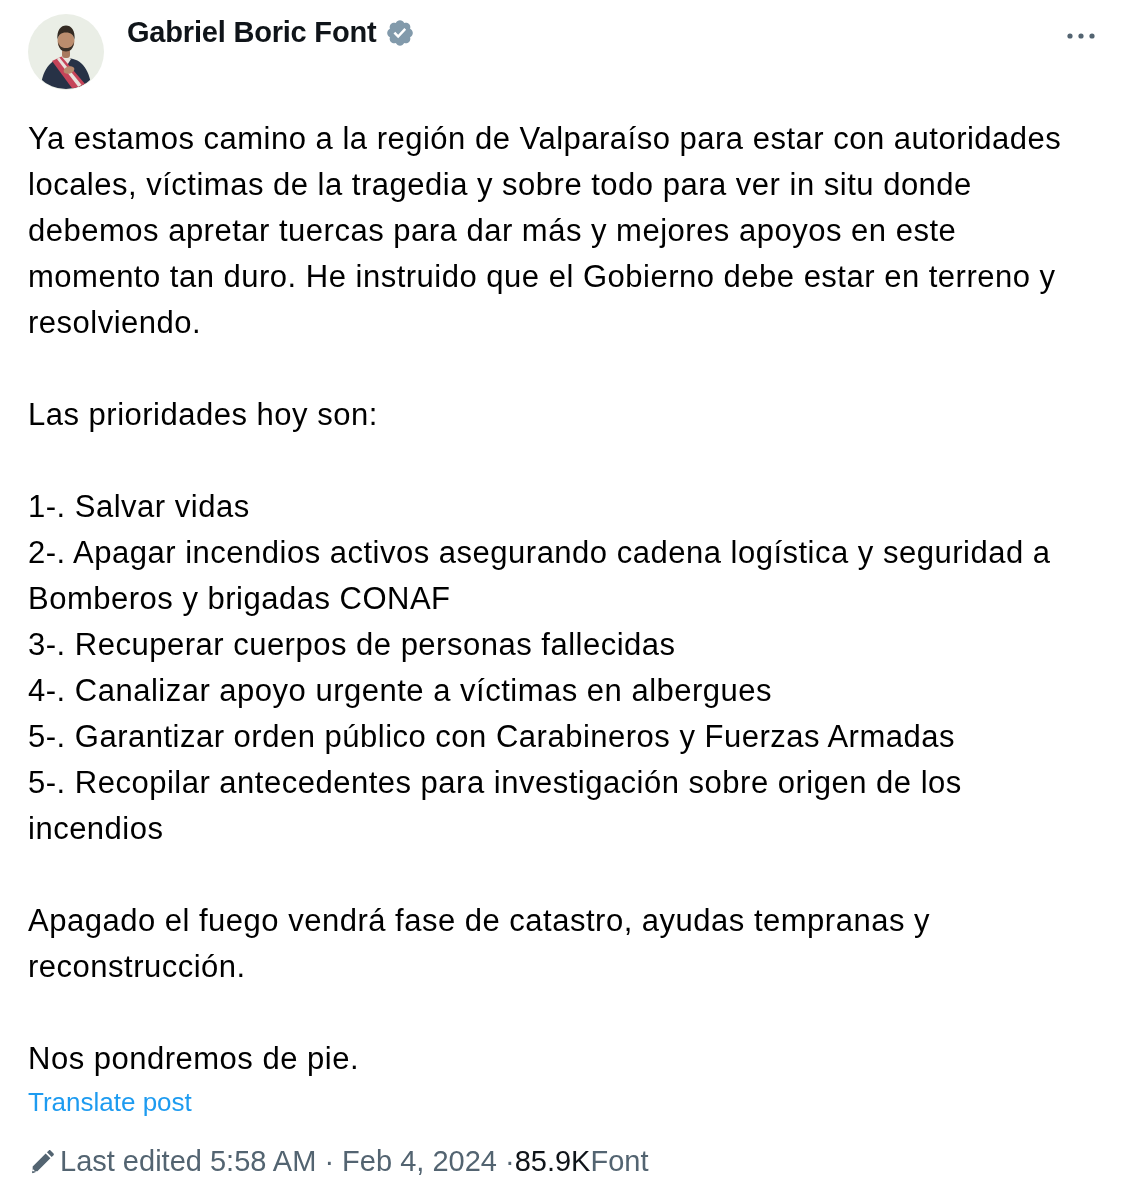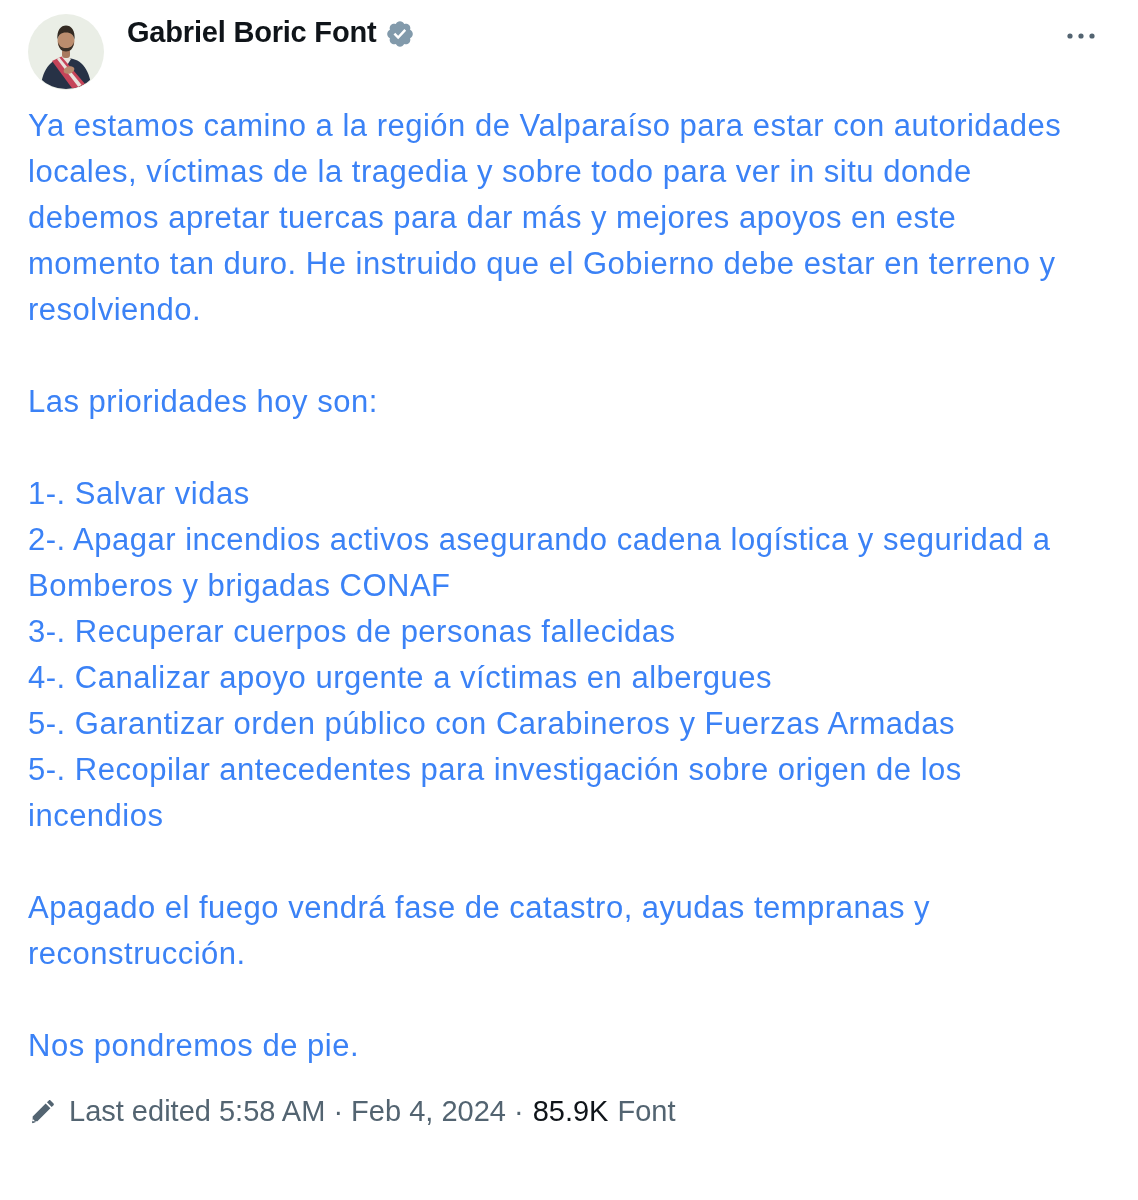--- a/index.html
+++ b/index.html
@@ -35,21 +35,21 @@
     background: #eaeee6;
   }
   .avatar svg { display: block; width: 76px; height: 76px; }
   .id-col {
     margin-left: 23px;
     padding-top: 2px;
     min-width: 0;
   }
   .name-row {
     display: flex;
-    align-items: flex-end;
+    align-items: center;
     gap: 9px;
   }
   .display-name {
     font-size: 29px;
     font-weight: 700;
     letter-spacing: -0.2px;
     color: #0f1419;
     white-space: nowrap;
     cursor: pointer;
   }
@@ -66,43 +66,42 @@
     top: 12px;
     right: 8px;
     border: none;
     background: transparent;
     padding: 6px;
     cursor: pointer;
     line-height: 0;
   }
   .more-btn svg { display: block; }
   .body-text {
-    margin-top: 13px;
+    margin-top: 26px;
     width: 1060px;
     font-size: 31px;
     line-height: 46px;
     letter-spacing: 0.5px;
-    color: #3b82f6;
+    color: #000000;
     white-space: pre-line;
     word-wrap: break-word;
   }
   .translate-link {
     display: inline-block;
     margin-top: 3px;
     font-size: 26px;
     line-height: 34px;
     color: #1d9bf0;
     text-decoration: none;
     cursor: pointer;
   }
   .footer {
     margin-top: 26px;
     display: flex;
     align-items: center;
-    gap: 9px;
     font-size: 29px;
     color: #536471;
     cursor: pointer;
   }
   .footer .pencil { display: inline-flex; align-items: center; margin-right: 4px; }
   .footer .pencil svg { width: 28px; height: 28px; display: block; }
   .views-count {
     color: #0f1419;
     font-weight: 400;
   }
@@ -166,20 +165,21 @@
 2-. Apagar incendios activos asegurando cadena logística y seguridad a Bomberos y brigadas CONAF
 3-. Recuperar cuerpos de personas fallecidas
 4-. Canalizar apoyo urgente a víctimas en albergues
 5-. Garantizar orden público con Carabineros y Fuerzas Armadas
 5-. Recopilar antecedentes para investigación sobre origen de los incendios
 
 Apagado el fuego vendrá fase de catastro, ayudas tempranas y reconstrucción.
 
 Nos pondremos de pie.</div>
 
+  <a class="translate-link">Translate post</a>
 
   <div class="footer">
     <span class="pencil">
       <svg viewBox="0 0 24 24">
         <path fill="#536471" d="M4 15.95V20h4.05L19.2 8.85l-4.05-4.05L4 15.95zM21.9 6.15c.4-.4.4-1.05 0-1.45L19.3 2.1c-.4-.4-1.05-.4-1.45 0l-1.6 1.6 4.05 4.05 1.6-1.6zM4.6 21.5c-.8.3-1.4-.4-1.1-1.1l.9-2.1 2.3 2.3-2.1.9z"></path>
       </svg>
     </span>
     <span class="meta-text">Last edited 5:58 AM · Feb 4, 2024 ·</span>
     <span class="views-count">85.9K</span>
     <span class="meta-text">Font</span>

